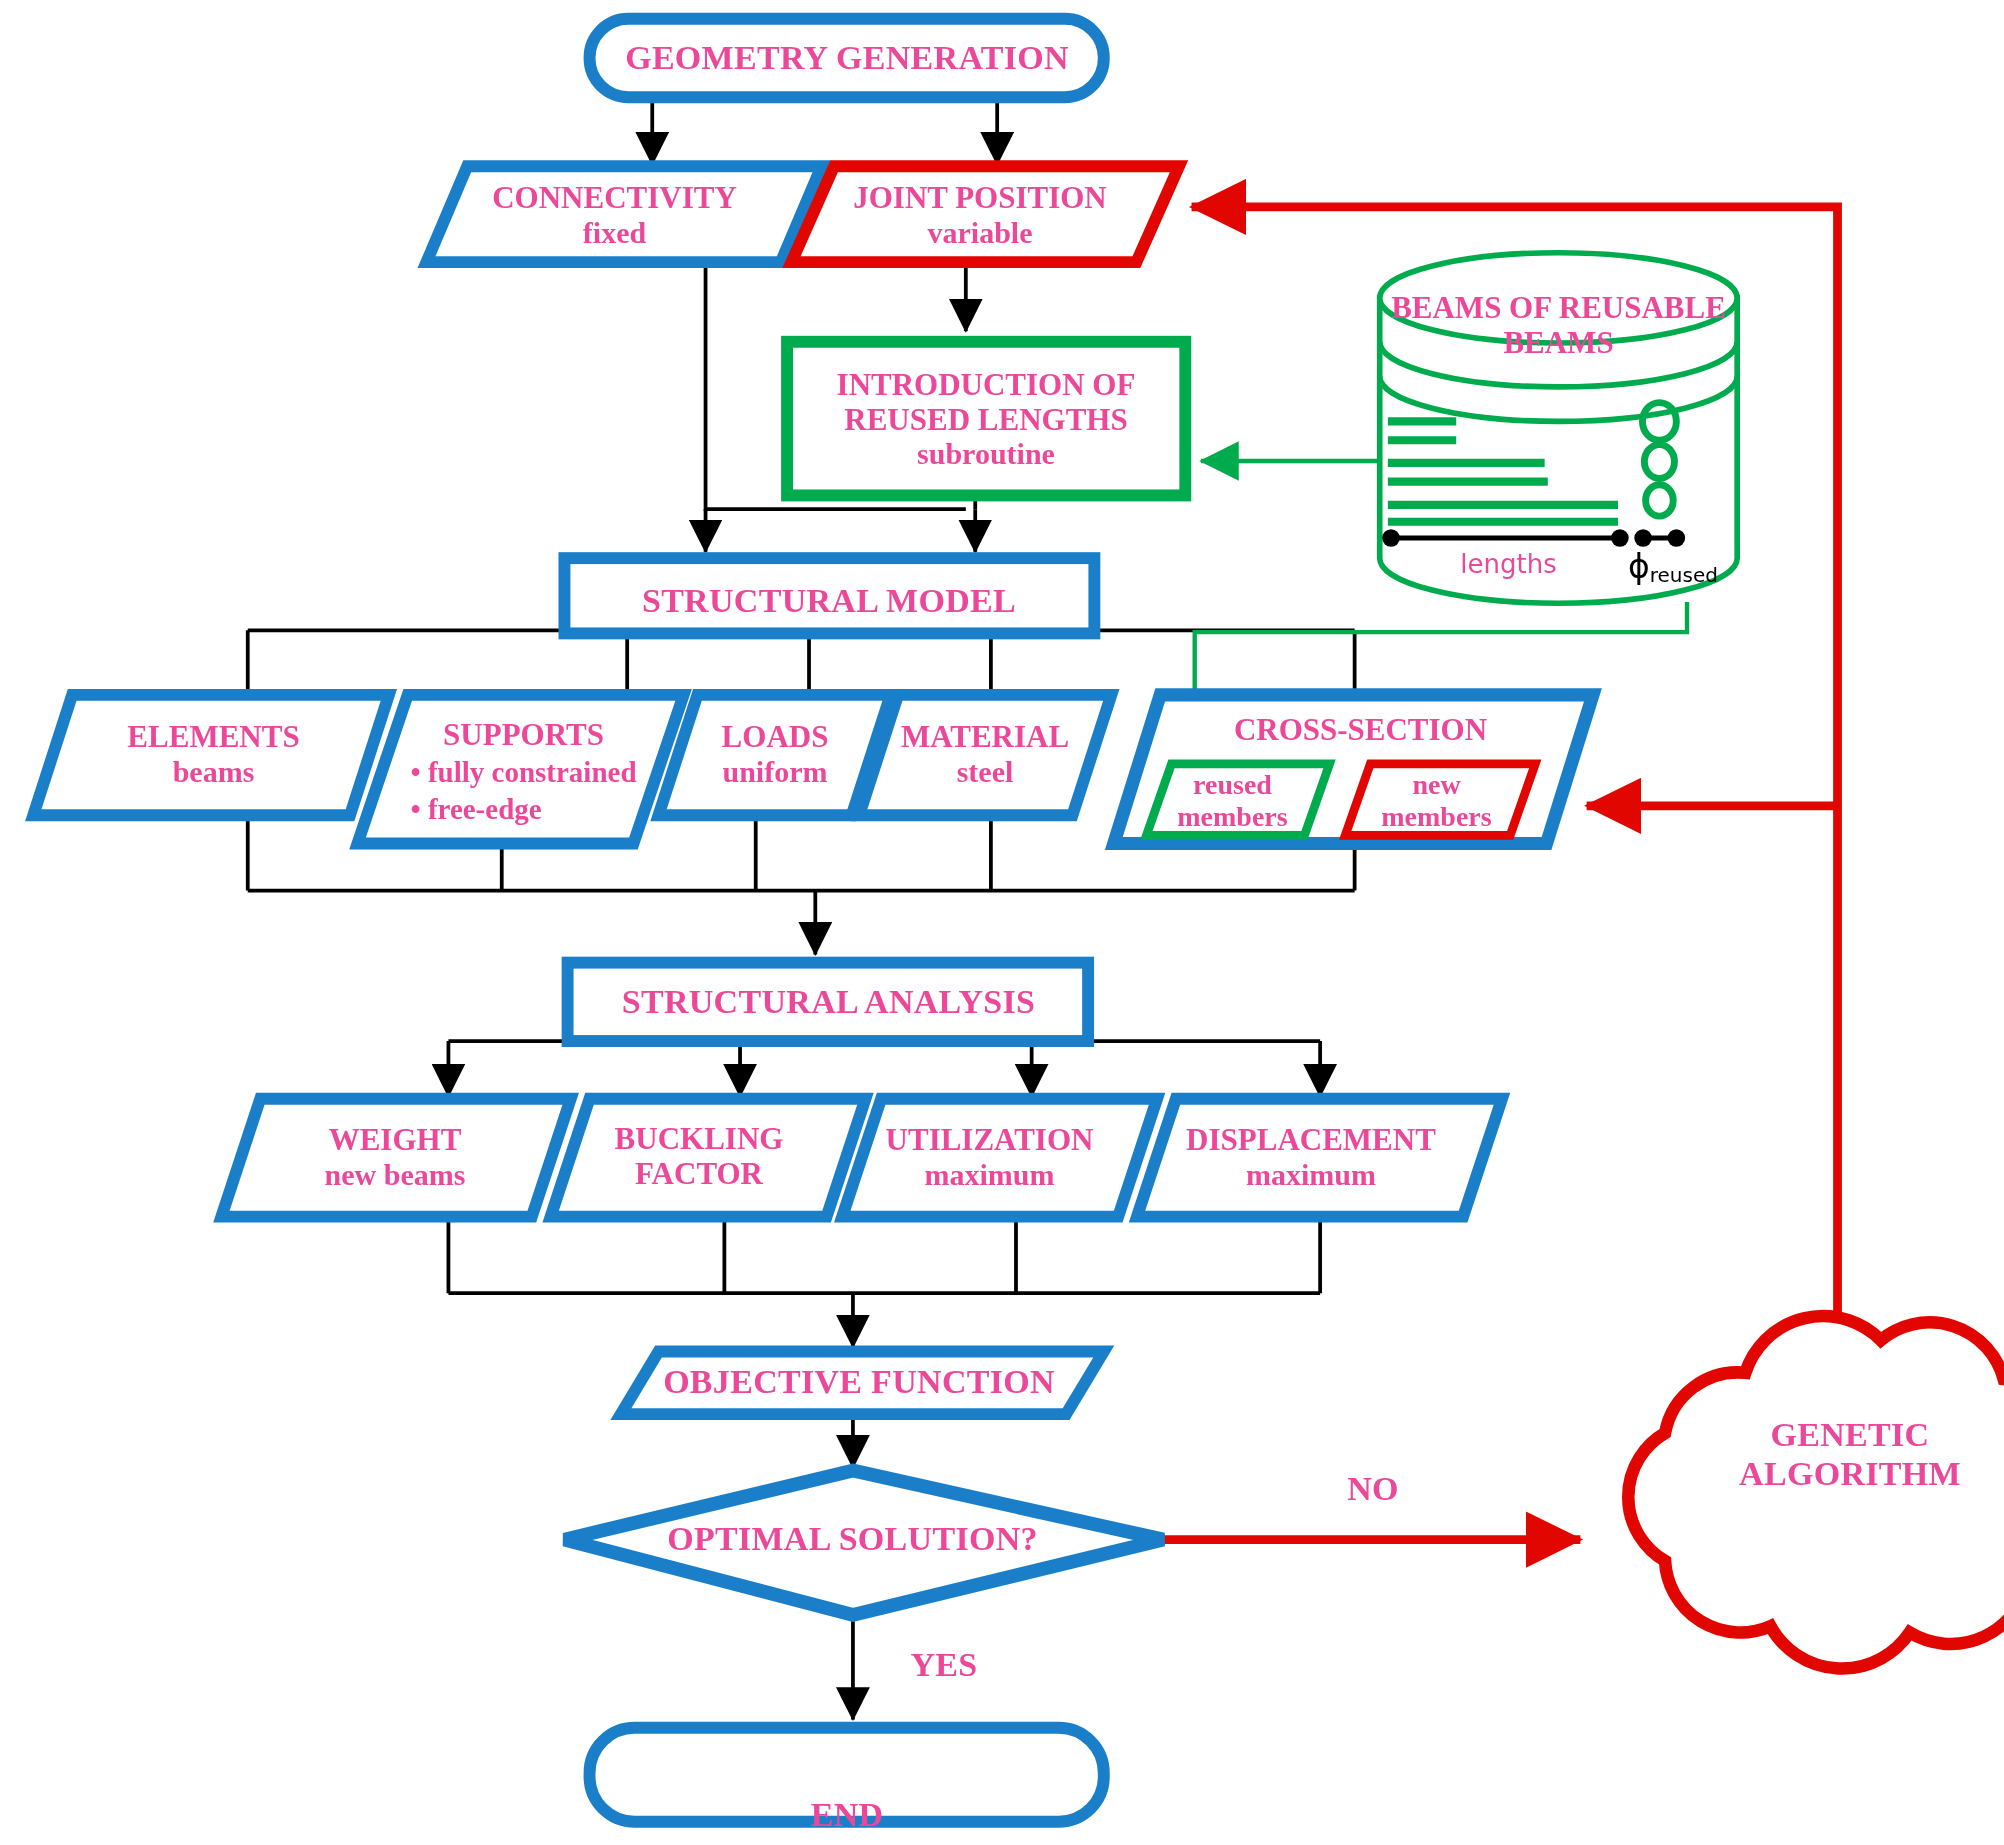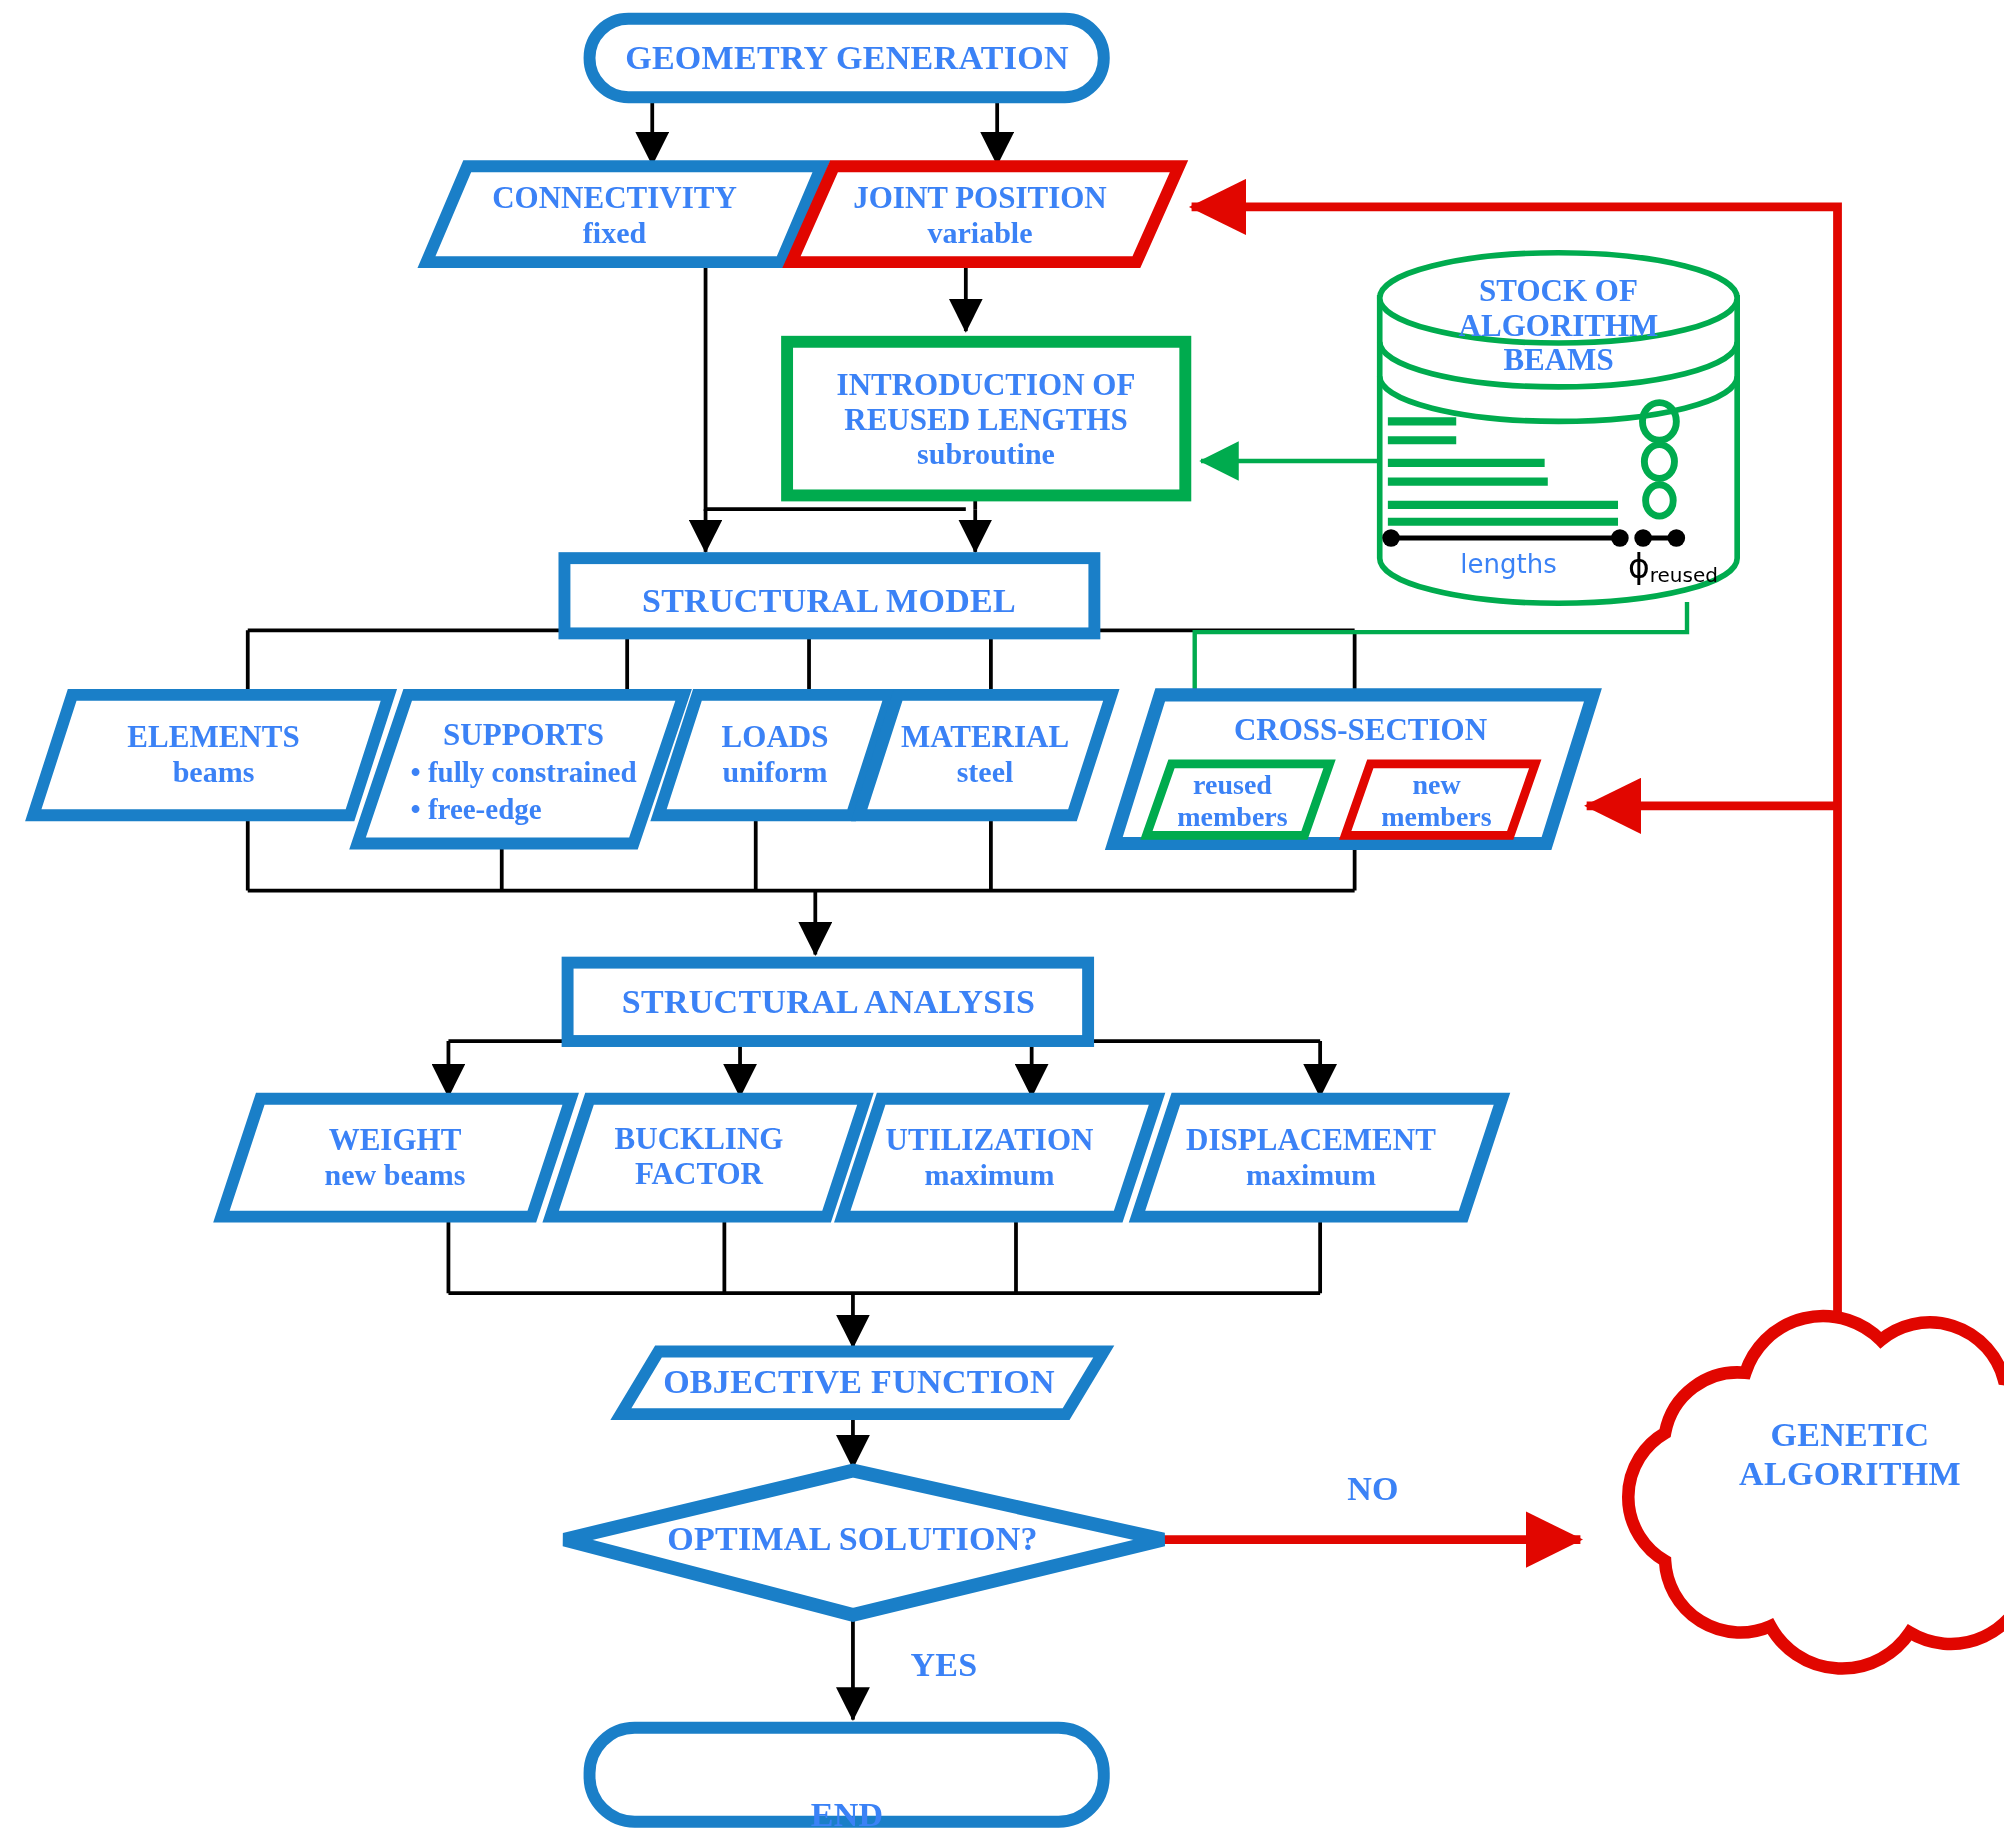--- a/index.html
+++ b/index.html
@@ -1,19 +1,19 @@
 <!DOCTYPE html>
 <html style="font-size:10px"><head>
 <meta charset="utf-8">
 <style>
   html,body{margin:0;padding:0;background:#ffffff;}
   body{font-family:"Liberation Serif", serif;}
   #stage{position:relative;width:2005px;height:1845px;background:#fff;overflow:hidden;}
   svg#canvas{position:absolute;left:0;top:0;width:2005px;height:1845px;}
-  .lbl{position:absolute;text-align:center;color:#3b82f6;line-height:1.12;
+  .lbl{position:absolute;text-align:center;color:#ec4899;line-height:1.12;
        display:flex;flex-direction:column;align-items:center;justify-content:center;
        pointer-events:none;}
   .t-big{font-size:34px;font-weight:bold;letter-spacing:0.3px;}
   .t-mid{font-size:31px;font-weight:bold;}
   .t-sub{font-size:30px;font-weight:bold;}
   .t-small{font-size:28px;font-weight:bold;}
   .t-tiny{font-size:26px;}
   .bullets{font-size:29px;font-weight:bold;text-align:left;align-items:flex-start;}
   .bullets div{white-space:nowrap;}
   .sans{font-family:"DejaVu Sans", sans-serif;font-weight:normal;}
@@ -172,21 +172,21 @@
   <div class="t-sub">variable</div>
 </div>
 
 <div class="lbl" style="left:787px;top:348px;width:398px;height:143px;">
   <div class="t-mid">INTRODUCTION OF</div>
   <div class="t-mid">REUSED LENGTHS</div>
   <div class="t-sub">subroutine</div>
 </div>
 
 <div class="lbl" style="left:1380px;top:276px;width:357px;height:100px;">
-  <div class="t-mid">STOCK OF ALGORITHM</div>
+  <div class="t-mid">BEAMS OF REUSABLE</div>
   <div class="t-mid">BEAMS</div>
 </div>
 <div class="lbl t-tiny sans" style="left:1424px;top:547px;width:169px;height:35px;">lengths</div>
 <div style="position:absolute;left:1628px;top:547px;width:125px;height:38px;color:#000;
             font-family:'DejaVu Sans',sans-serif;white-space:nowrap;">
   <span style="font-size:33px;">ϕ</span><span style="font-size:20px;vertical-align:-3.8px;">reused</span>
 </div>
 
 <div class="lbl t-big" style="left:564px;top:564px;width:530px;height:75px;">STRUCTURAL MODEL</div>
 

